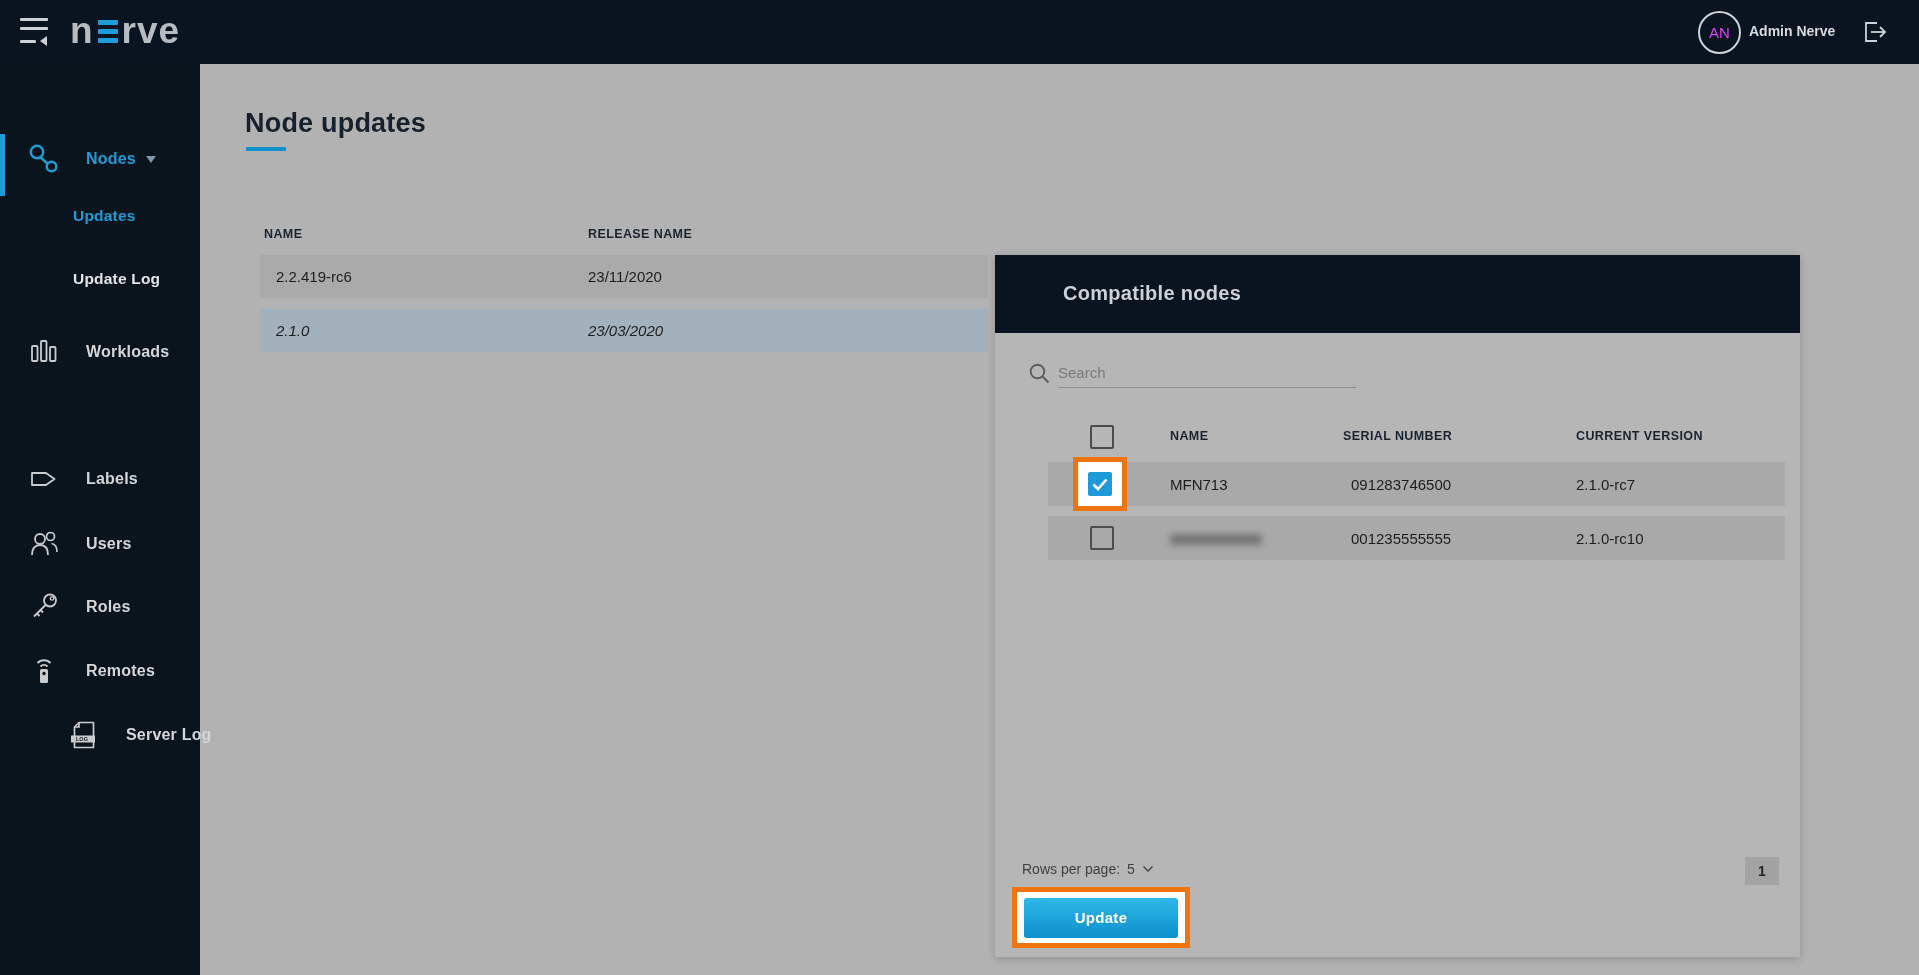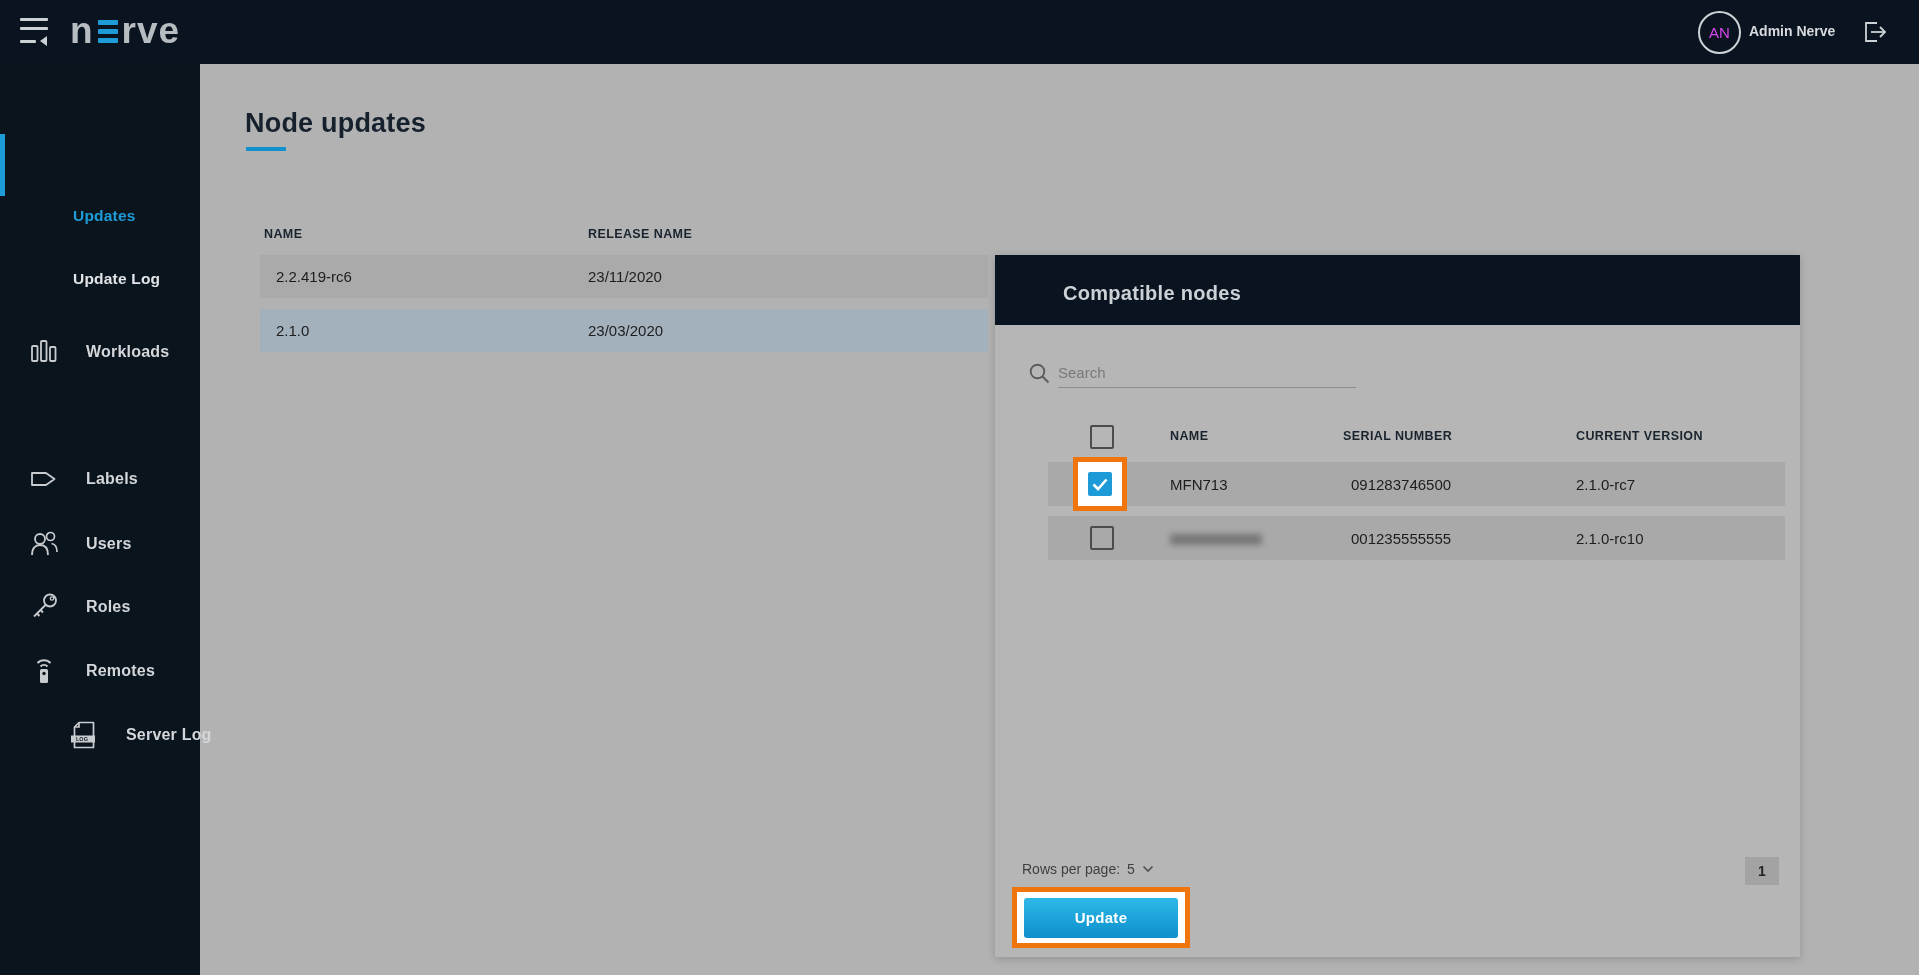--- a/index.html
+++ b/index.html
@@ -35,27 +35,27 @@
   
   .main { position:absolute; left:200px; top:64px; width:1719px; height:911px; background:#b2b2b2; }
   .page-title { position:absolute; left:45px; top:44px; font-size:27px; font-weight:700; color:#16212d; letter-spacing:0.2px; }
   .title-underline { position:absolute; left:46px; top:83px; width:40px; height:4px; background:#1391cf; }
 
   .upd-table { position:absolute; left:60px; top:155px; width:728px; }
   .upd-head { position:relative; height:36px; }
   .upd-head .h { position:absolute; top:8px; font-size:12.5px; font-weight:700; color:#1a242e; letter-spacing:0.4px; }
   .upd-head .h.c1 { left:4px; } .upd-head .h.c2 { left:328px; }
   .upd-row { position:relative; height:43px; margin-bottom:11px; background:#aaaaaa; cursor:pointer; }
-  .upd-row.selected { background:#a3b1bd; }
+  .upd-row.selected { background:#a3b1bd;font-style:italic; }
   .upd-row .v { position:absolute; top:13px; font-size:15px; color:#1d1d1d; }
   .upd-row .v.c1 { left:16px; } .upd-row .v.c2 { left:328px; }
 
   
   .panel { position:absolute; left:995px; top:255px; width:805px; height:702px; background:#b6b6b6; box-shadow:0 2px 8px rgba(0,0,0,0.18); }
-  .panel-header { position:absolute; left:0; top:0; width:805px; height:70px; background:#0a1420; }
+  .panel-header { position:absolute; left:0; top:0; width:805px; height:78px; background:#0a1420; }
   .panel-title { position:absolute; left:68px; top:27px; font-size:20px; font-weight:700; color:#ccd1d5; letter-spacing:0.3px; }
 
   .search-row { position:absolute; left:33px; top:103px; width:330px; height:32px;text-decoration:underline; }
   .search-row .mag { position:absolute; left:0; top:4px; }
   .search-input { position:absolute; left:30px; top:0; width:298px; height:30px; background:transparent; border:none; border-bottom:1px solid #8f8f8f; outline:none; font-size:15px; color:#333; font-family:"Liberation Sans", sans-serif; }
   .search-input::placeholder { color:#7a7a7a; }
 
   .ptable-head { position:absolute; left:0; top:160px; width:805px; height:44px; }
   .ptable-head .ph { position:absolute; top:14px; font-size:12.5px; font-weight:700; color:#1a242e; letter-spacing:0.4px; }
   .ph.pc1 { left:175px; } .ph.pc2 { left:348px; } .ph.pc3 { left:581px; }
@@ -110,20 +110,33 @@
           <path d="M19 7 H8 V25 H19" fill="none" stroke="#cdd2d6" stroke-width="1.8"></path>
           <line x1="13" y1="16" x2="27" y2="16" stroke="#cdd2d6" stroke-width="1.8"></line>
           <polyline points="22,11 27,16 22,21" fill="none" stroke="#cdd2d6" stroke-width="1.8"></polyline>
         </svg>
     </div>
   </div>
 
   <div class="sidebar">
     <div class="active-bar"></div>
 
+    <div class="side-item" style="top:67px;height:56px;">
+      <span class="ic">
+        <svg width="36" height="34" viewBox="0 0 36 34">
+            <circle cx="11" cy="10" r="6.2" fill="none" stroke="#1e9cd7" stroke-width="2.4"></circle>
+            <line x1="14" y1="15" x2="21.5" y2="21.5" stroke="#1e9cd7" stroke-width="2.4"></line>
+            <circle cx="25.5" cy="24.5" r="4.8" fill="none" stroke="#1e9cd7" stroke-width="2.4"></circle>
+          </svg>
+      </span>
+      <span class="lbl" style="color:#1e9cd7; display:flex; align-items:center;">
+          <span>Nodes</span>
+          <span class="caret-down"></span>
+        </span>
+    </div>
 
     <div class="side-item sub" style="top:124px;height:56px;">
       <span class="lbl" style="color:#1e9cd7;">Updates</span>
     </div>
 
     <div class="side-item" style="top:256px;height:64px;">
       <span class="ic">
         <svg width="34" height="34" viewBox="0 0 34 34">
             <rect x="5" y="11" width="5.5" height="15" rx="1" fill="none" stroke="#c9ccce" stroke-width="1.8"></rect>
             <rect x="14" y="6" width="5.5" height="20" rx="1" fill="none" stroke="#c9ccce" stroke-width="1.8"></rect>

